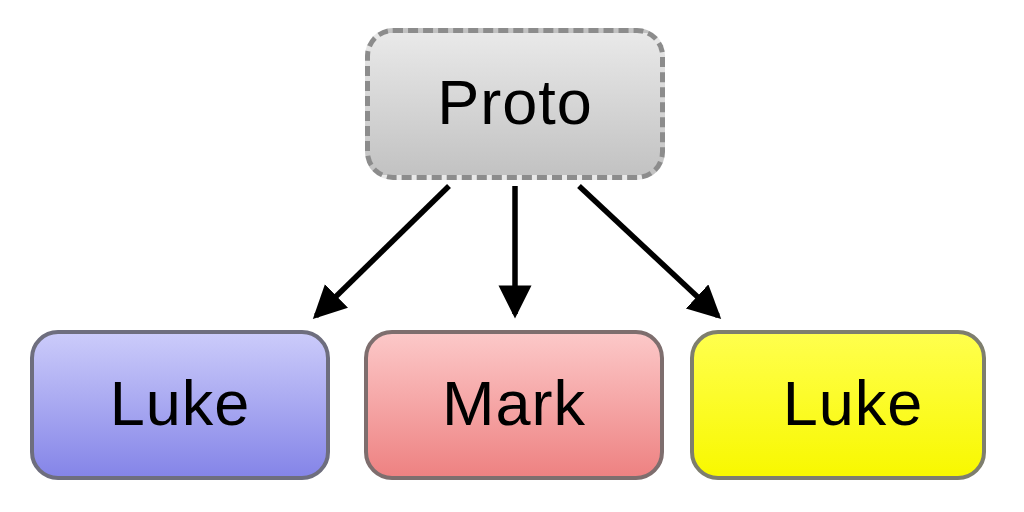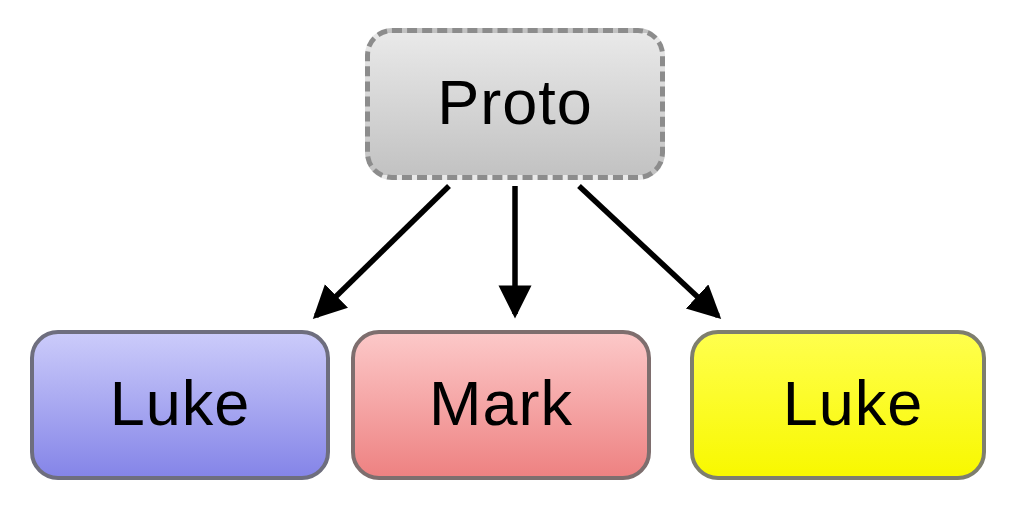--- a/index.html
+++ b/index.html
@@ -46,21 +46,21 @@
     border: 5px dashed #8c8c8c;
   }
   .node-matt {
     left: 30px;
     top: 330px;
     width: 300px;
     height: 150px;
     border: 4px solid #6e6e7e;
   }
   .node-mark {
-    left: 351px;
+    left: 364px;
     top: 330px;
     width: 300px;
     height: 150px;
     border: 4px solid #7e6e6e;
   }
   .node-luke {
     left: 690px;
     top: 330px;
     width: 296px;
     height: 150px;
@@ -76,21 +76,21 @@
     <defs>
       <marker id="arrowhead" markerWidth="7" markerHeight="7" refX="5.2" refY="3" orient="auto" markerUnits="strokeWidth">
         <path d="M0,0 L6,3 L0,6 Z" fill="#000000"></path>
       </marker>
     </defs>
     <line x1="449" y1="186" x2="316" y2="316" stroke="#000000" stroke-width="5.5" marker-end="url(#arrowhead)"></line>
     <line x1="515" y1="186" x2="515" y2="314" stroke="#000000" stroke-width="5.5" marker-end="url(#arrowhead)"></line>
     <line x1="579" y1="186" x2="718" y2="316" stroke="#000000" stroke-width="5.5" marker-end="url(#arrowhead)"></line>
   </svg>
 
-  <div class="node node-proto" style="background: linear-gradient(rgb(233, 233, 233), rgb(194, 194, 194)); border-color: rgb(140, 140, 140); border-style: dashed; color: rgb(0, 0, 0); border-radius: 27px;">
+  <div class="node node-proto" style="background: linear-gradient(rgb(233, 233, 233), rgb(194, 194, 194)); border-color: rgb(140, 140, 140); border-style: dashed; color: rgb(0, 0, 0);">
     <span>Proto</span>
   </div>
 
   <div class="node node-matt" style="background: linear-gradient(rgb(203, 203, 250), rgb(133, 133, 232)); border-color: rgb(110, 110, 126); border-style: solid; color: rgb(0, 0, 0);">
     <span>Luke</span>
   </div>
 
   <div class="node node-mark" style="background: linear-gradient(rgb(252, 200, 200), rgb(238, 130, 130)); border-color: rgb(126, 110, 110); border-style: solid; color: rgb(0, 0, 0);">
     <span>Mark</span>
   </div>

